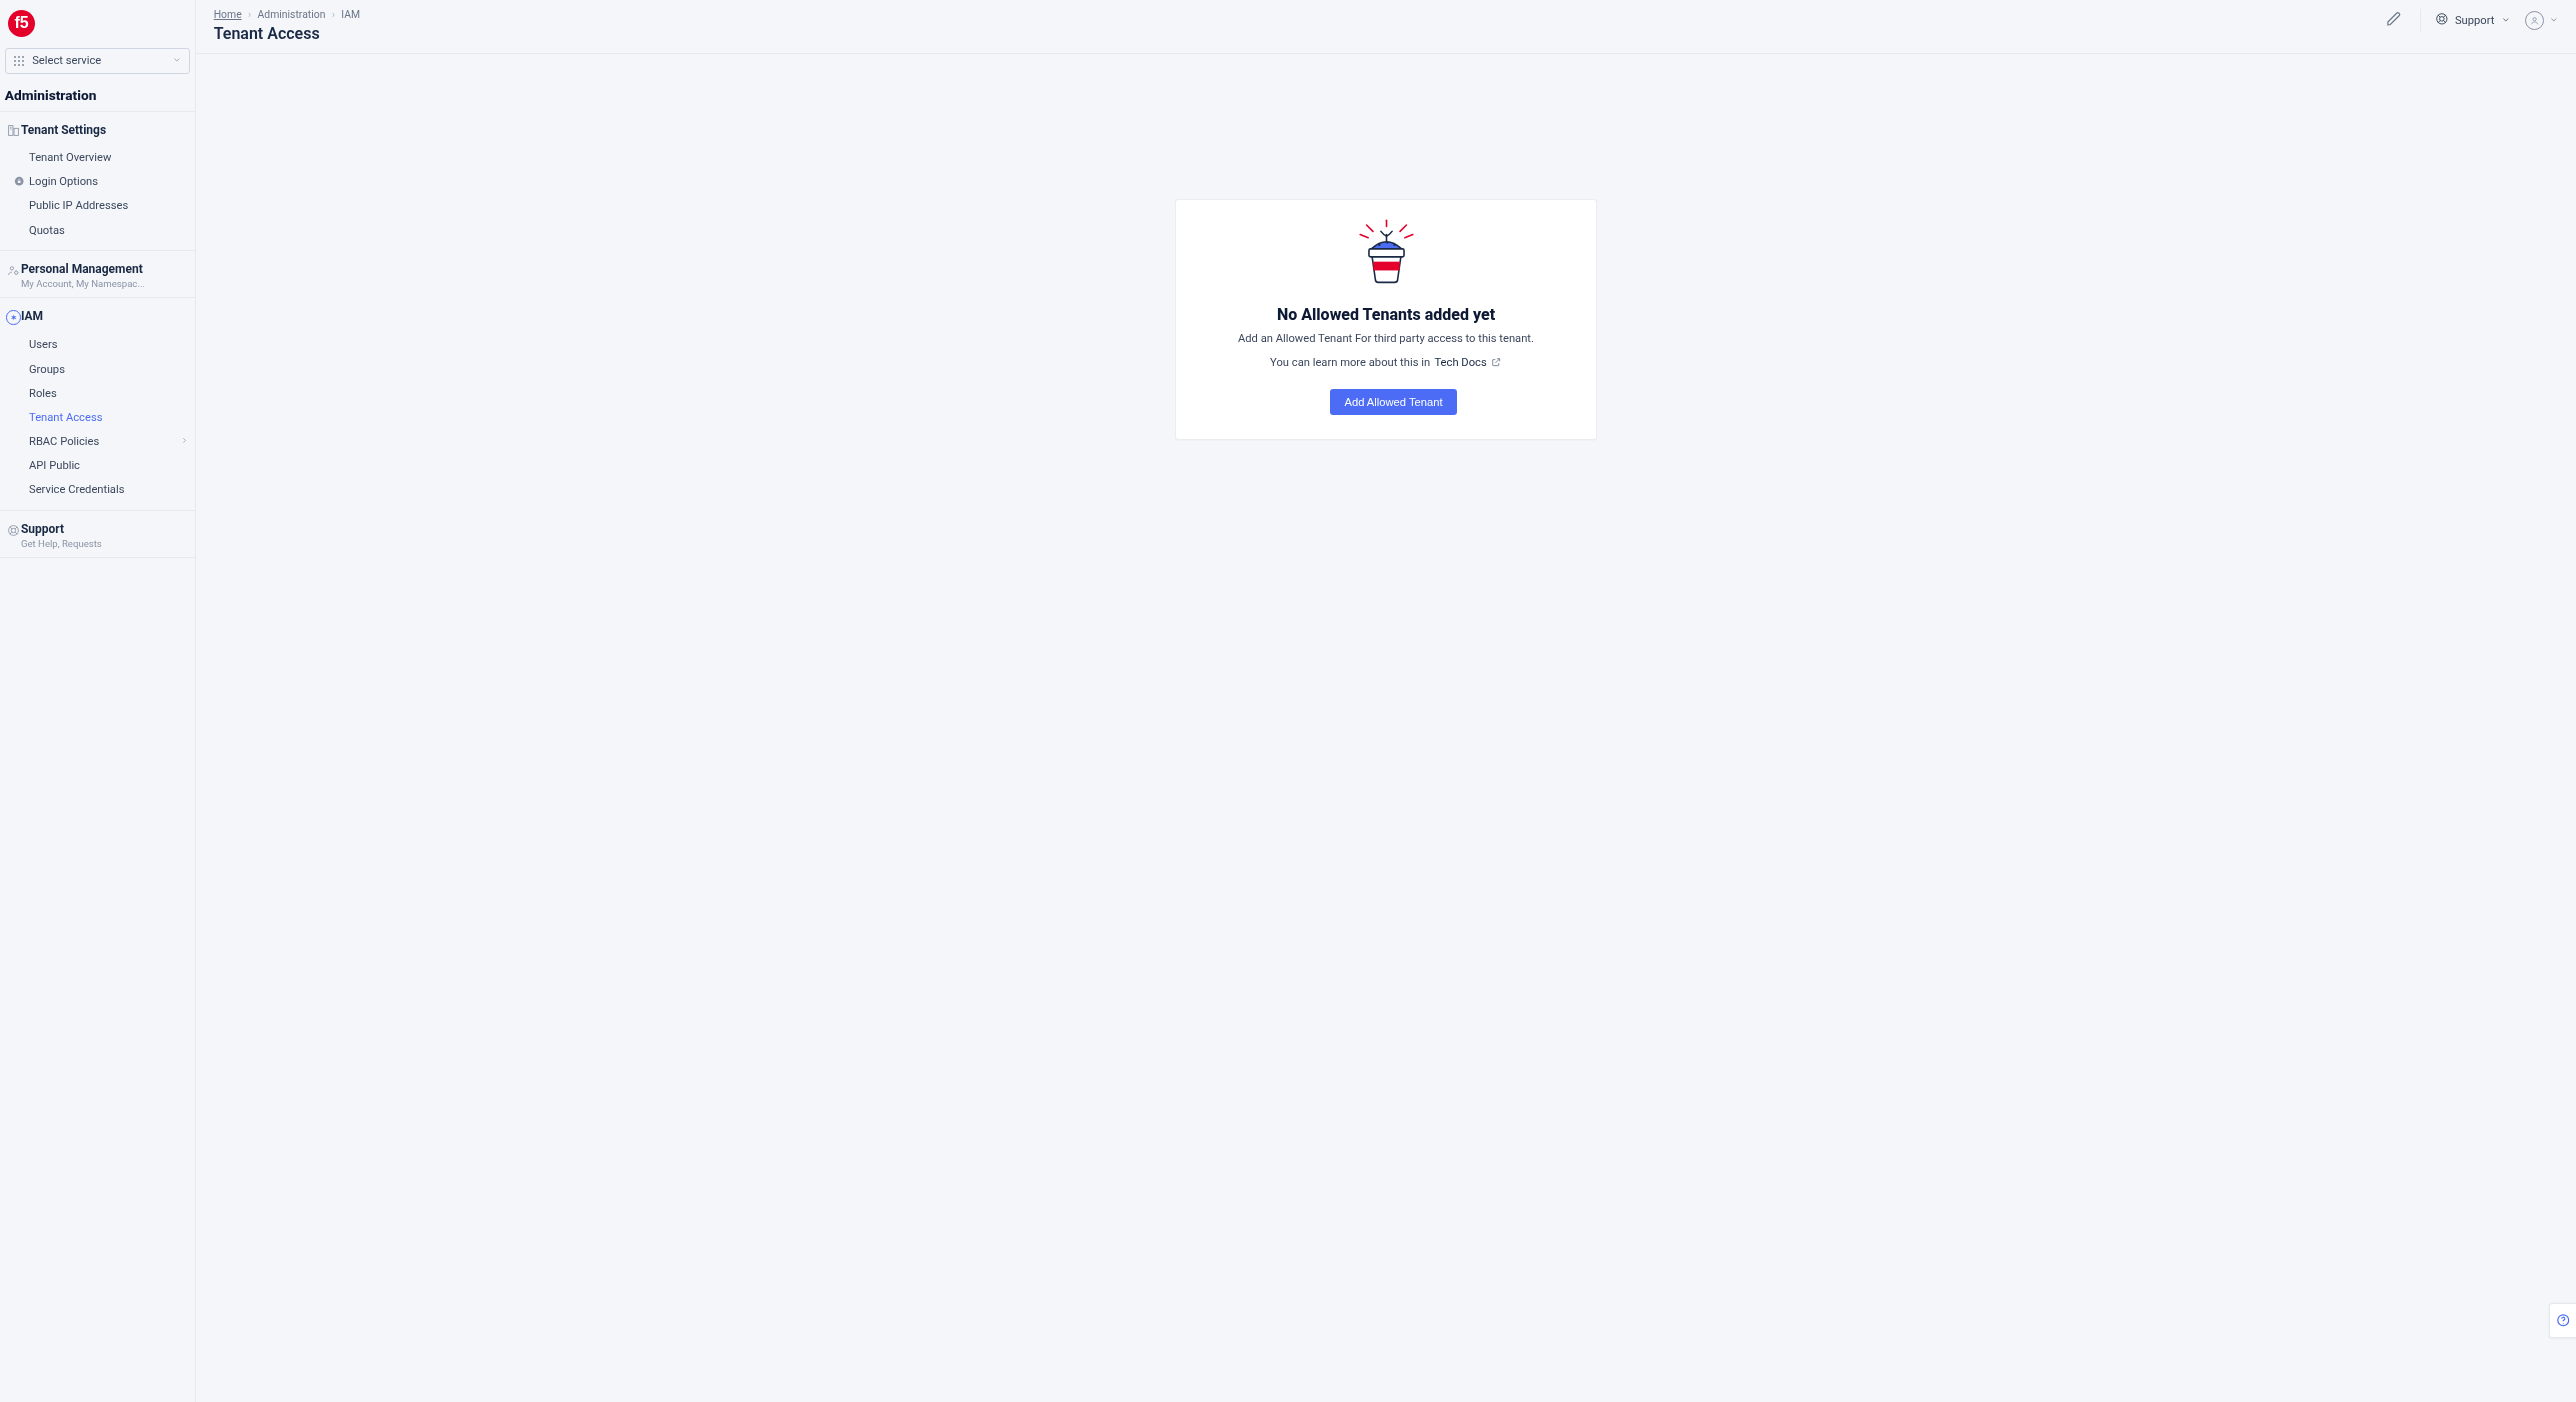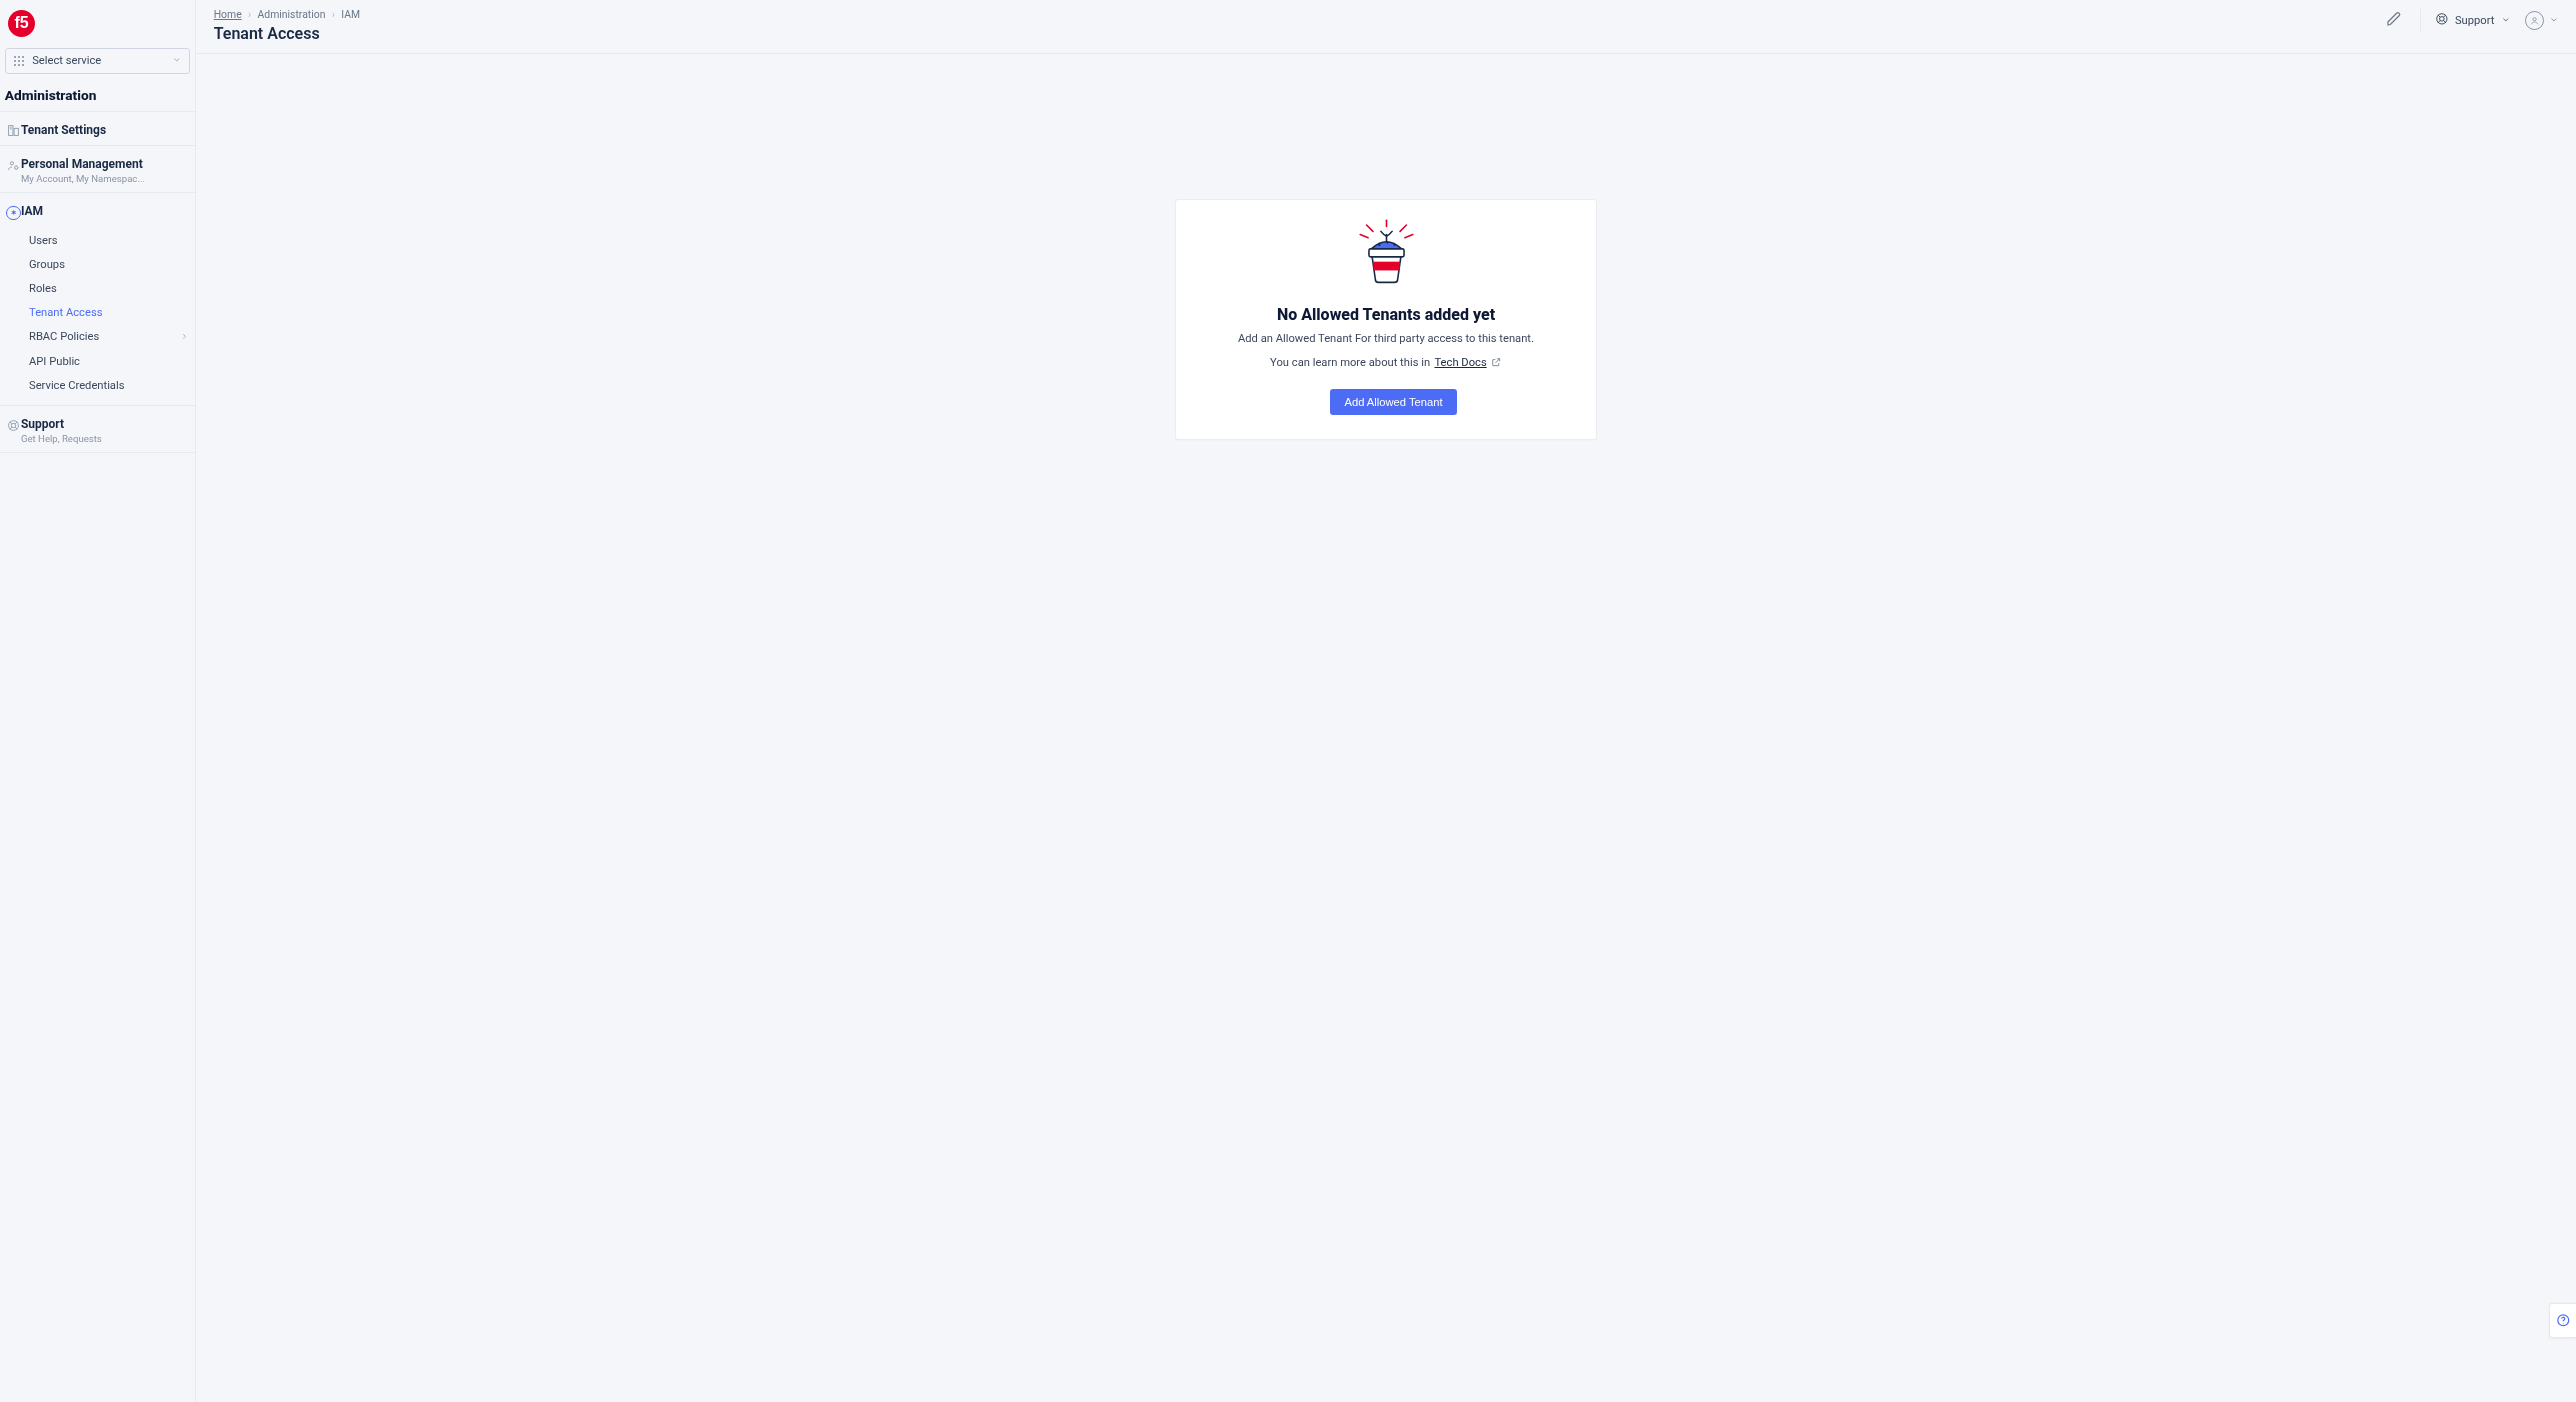--- a/index.html
+++ b/index.html
@@ -102,21 +102,21 @@
   .empty-card {
     background:#fff; border:0.8px solid #ececf0; border-radius:3.2px;
     padding: 17.7px 48px 24px; width:422px;
     display:flex; flex-direction:column; align-items:center; text-align:center;
     box-shadow: 0 0.8px 0.8px rgba(0,0,0,0.02);
   }
   .plant { margin-bottom:11.2px; }
   .empty-title { font-size:16px; font-weight:800; color:#0e1a35; margin:6.4px 0 8px; }
   .empty-line { font-size:11.2px; color:#3b475c; margin-bottom:11.2px; }
   .empty-line2 { font-size:11.2px; color:#3b475c; margin-bottom:17.7px; }
-  .tech-link { text-decoration:underline; color:#1a2a45; margin-left:1.6px; cursor:pointer; }
+  .tech-link { color:#1a2a45; margin-left:1.6px; cursor:pointer; }
   .ext-icon { vertical-align:-1.6px; margin-left:4.8px; color:#6b7688; }
   .primary-btn {
     background:#4c6cf5; color:#fff; border:none; border-radius:3.2px;
     padding:7.2px 14.5px; font-size:11.2px; font-weight:500; cursor:pointer;margin-left:15px;
   }
 
   .help-fab {
     position:absolute; right:0; bottom:64px;
     background:#fff; border:0.8px solid #e6e9ee; border-right:none;
     border-radius:3.2px 0 0 3.2px;
@@ -163,20 +163,41 @@
         <svg width="13" height="13" viewBox="0 0 24 24" fill="none" stroke="currentColor" stroke-width="1.6">
             <rect x="3" y="3" width="8" height="18"></rect>
             <rect x="13" y="8" width="8" height="13"></rect>
             <line x1="5.5" y1="6" x2="8.5" y2="6"></line>
             <line x1="5.5" y1="9" x2="8.5" y2="9"></line>
           </svg>
       </span>
       <div>
         <div class="ttl">Tenant Settings</div>
       </div>
+    </div>
+    <div class="sb-items">
+      <div class="sb-item">
+          <span>Tenant Overview</span>
+        </div>
+      <div class="sb-item with-icon" style="padding-left:27px; position:relative;">
+        <span class="mini-icon" style="position:absolute; left:11.2px;">
+          <svg width="10.4" height="10.4" viewBox="0 0 24 24" fill="currentColor">
+              <circle cx="12" cy="12" r="10" fill="#8a94a6"></circle>
+              <rect x="9" y="11" width="6" height="5" rx="1" fill="#f4f6f9"></rect>
+              <path d="M10 11v-1.5a2 2 0 0 1 4 0V11" stroke="#f4f6f9" stroke-width="1.3" fill="none"></path>
+            </svg>
+        </span>
+        <span>Login Options</span>
+      </div>
+      <div class="sb-item">
+          <span>Public IP Addresses</span>
+        </div>
+      <div class="sb-item">
+          <span>Quotas</span>
+        </div>
     </div>
     <div class="sb-hr"></div>
 
     <div class="sb-group-head">
       <span class="icon">
         <svg width="13" height="13" viewBox="0 0 24 24" fill="none" stroke="currentColor" stroke-width="1.6">
             <circle cx="9" cy="8" r="3"></circle>
             <path d="M3 20c0-3 3-5 6-5"></path>
             <circle cx="17" cy="16" r="3"></circle>
             <path d="M17 13v-1M17 20v-1M14 16h-1M21 16h-1"></path>

